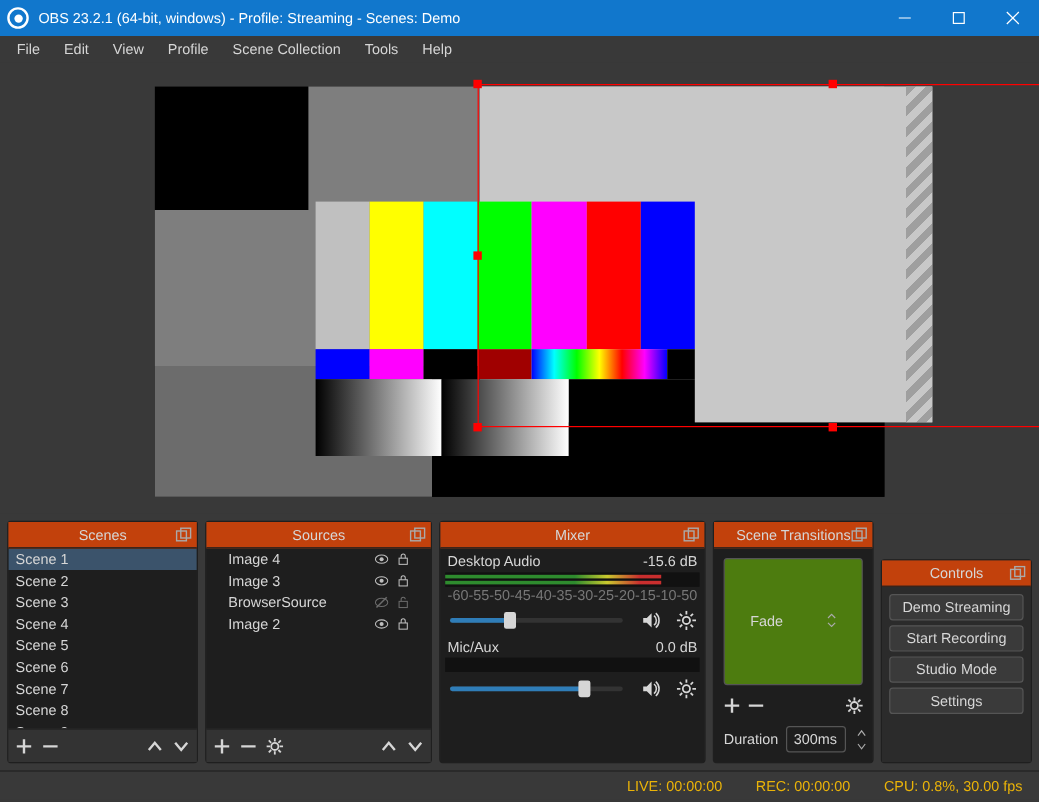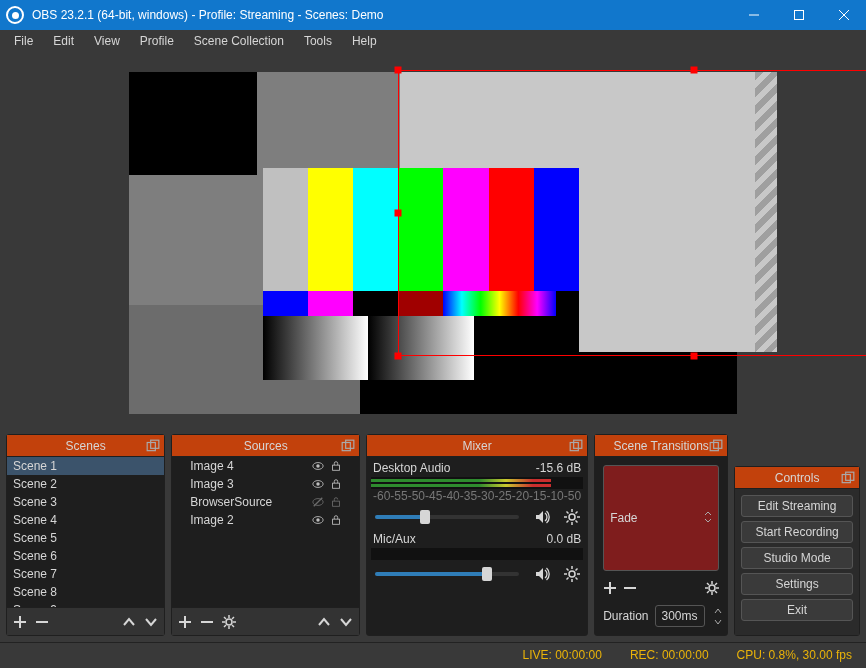--- a/index.html
+++ b/index.html
@@ -47,21 +47,21 @@
 .ticks { display: flex; justify-content: space-between; font-size: 8px; color: #777; padding: 0 2px; }
 .mixer-ctrl { display: flex; align-items: center; gap: 8px; margin-top: 3px; height: 22px; }
 .vol-slider { flex: 1; height: 4px; background: #333; border-radius: 2px; position: relative; margin: 0 4px; }
 .vol-fill { position: absolute; left: 0; top: 0; height: 100%; background: #2f7db8; border-radius: 2px; }
 .vol-thumb { position: absolute; top: -5px; width: 10px; height: 14px; background: #d6d6d6; border-radius: 2px; transform: translateX(-50%); }
 .mixbtn { width: 22px; height: 22px; display: flex; align-items: center; justify-content: center; color: #d6d6d6; }
 .mixbtn svg { width: 16px; height: 16px; }
 
 .trans-body { padding: 8px; display: flex; flex-direction: column; gap: 10px; }
 .trans-row { display: flex; align-items: center; gap: 6px; }
-.trans-select { flex: 1; height: 22px; background: #7f1d1d; border: 1px solid #555; color: #d6d6d6; padding: 0 6px; display: flex; align-items: center; justify-content: space-between; border-radius: 3px; }
+.trans-select { flex: 1; height: 22px; background: #4d7c0f; border: 1px solid #555; color: #d6d6d6; padding: 0 21px; display: flex; align-items: center; justify-content: space-between; border-radius: 3px; }
 .spinbox { width: 64px; height: 22px; background: #1e1e1e; border: 1px solid #555; color: #d6d6d6; padding: 0 6px; display: flex; align-items: center; border-radius: 3px; }
 .spin-btns { display: flex; flex-direction: column; }
 .spin-btns .sb { width: 14px; height: 11px; display: flex; align-items: center; justify-content: center; color: #d6d6d6; }
 
 .controls-body { padding: 6px; display: flex; flex-direction: column; gap: 4px; }
 .ctrl-btn { height: 22px; background: #3a3a3a; border: 1px solid #555; color: #d6d6d6; display: flex; align-items: center; justify-content: center; border-radius: 3px; }
 
 .statusbar { height: 24px; background: #393939; display: flex; align-items: center; justify-content: flex-end; gap: 28px; padding: 0 14px; color: #eab308; font-size: 12px; border-top: 1px solid #222; }
 </style>
 </head>
@@ -490,25 +490,24 @@
     <div class="panel-header">
       <span>Controls</span>
       <span class="dock-icon">
           <svg viewBox="0 0 12 12">
             <rect x="1" y="3" width="7" height="7" fill="none" stroke="#aaa"></rect>
             <rect x="4" y="1" width="7" height="7" fill="none" stroke="#aaa"></rect>
           </svg>
         </span>
     </div>
     <div class="panel-body controls-body" id="controls-body" style="background:#2b2b2b;">
-        <div class="ctrl-btn">Edit Streaming</div>
+        <div class="ctrl-btn">Demo Streaming</div>
         <div class="ctrl-btn">Start Recording</div>
         <div class="ctrl-btn">Studio Mode</div>
         <div class="ctrl-btn">Settings</div>
-        <div class="ctrl-btn">Exit</div>
       </div>
   </div>
 
 </div>
 
 <div class="statusbar">
   <span>LIVE: 00:00:00</span>
   <span>REC: 00:00:00</span>
   <span>CPU: 0.8%, 30.00 fps</span>
 </div>

